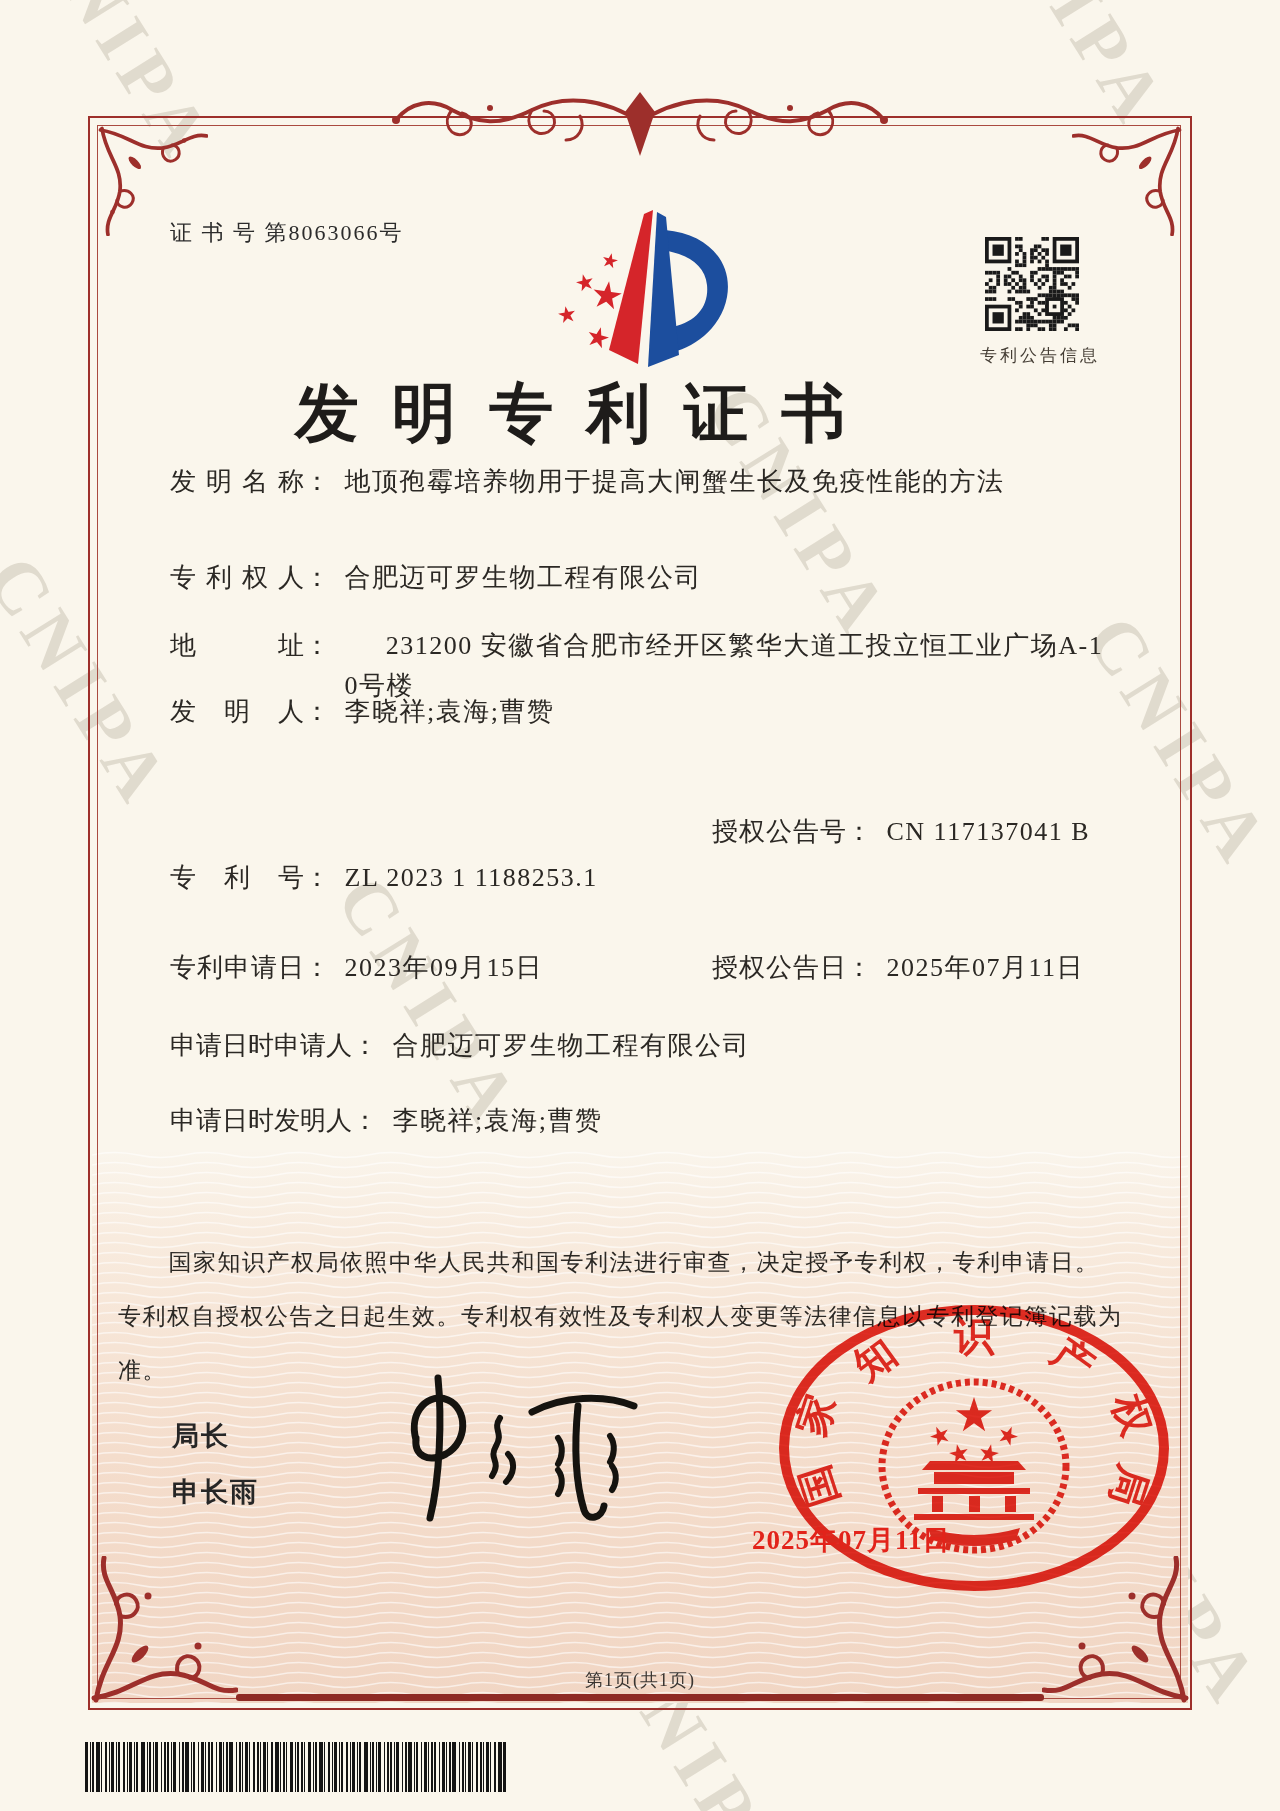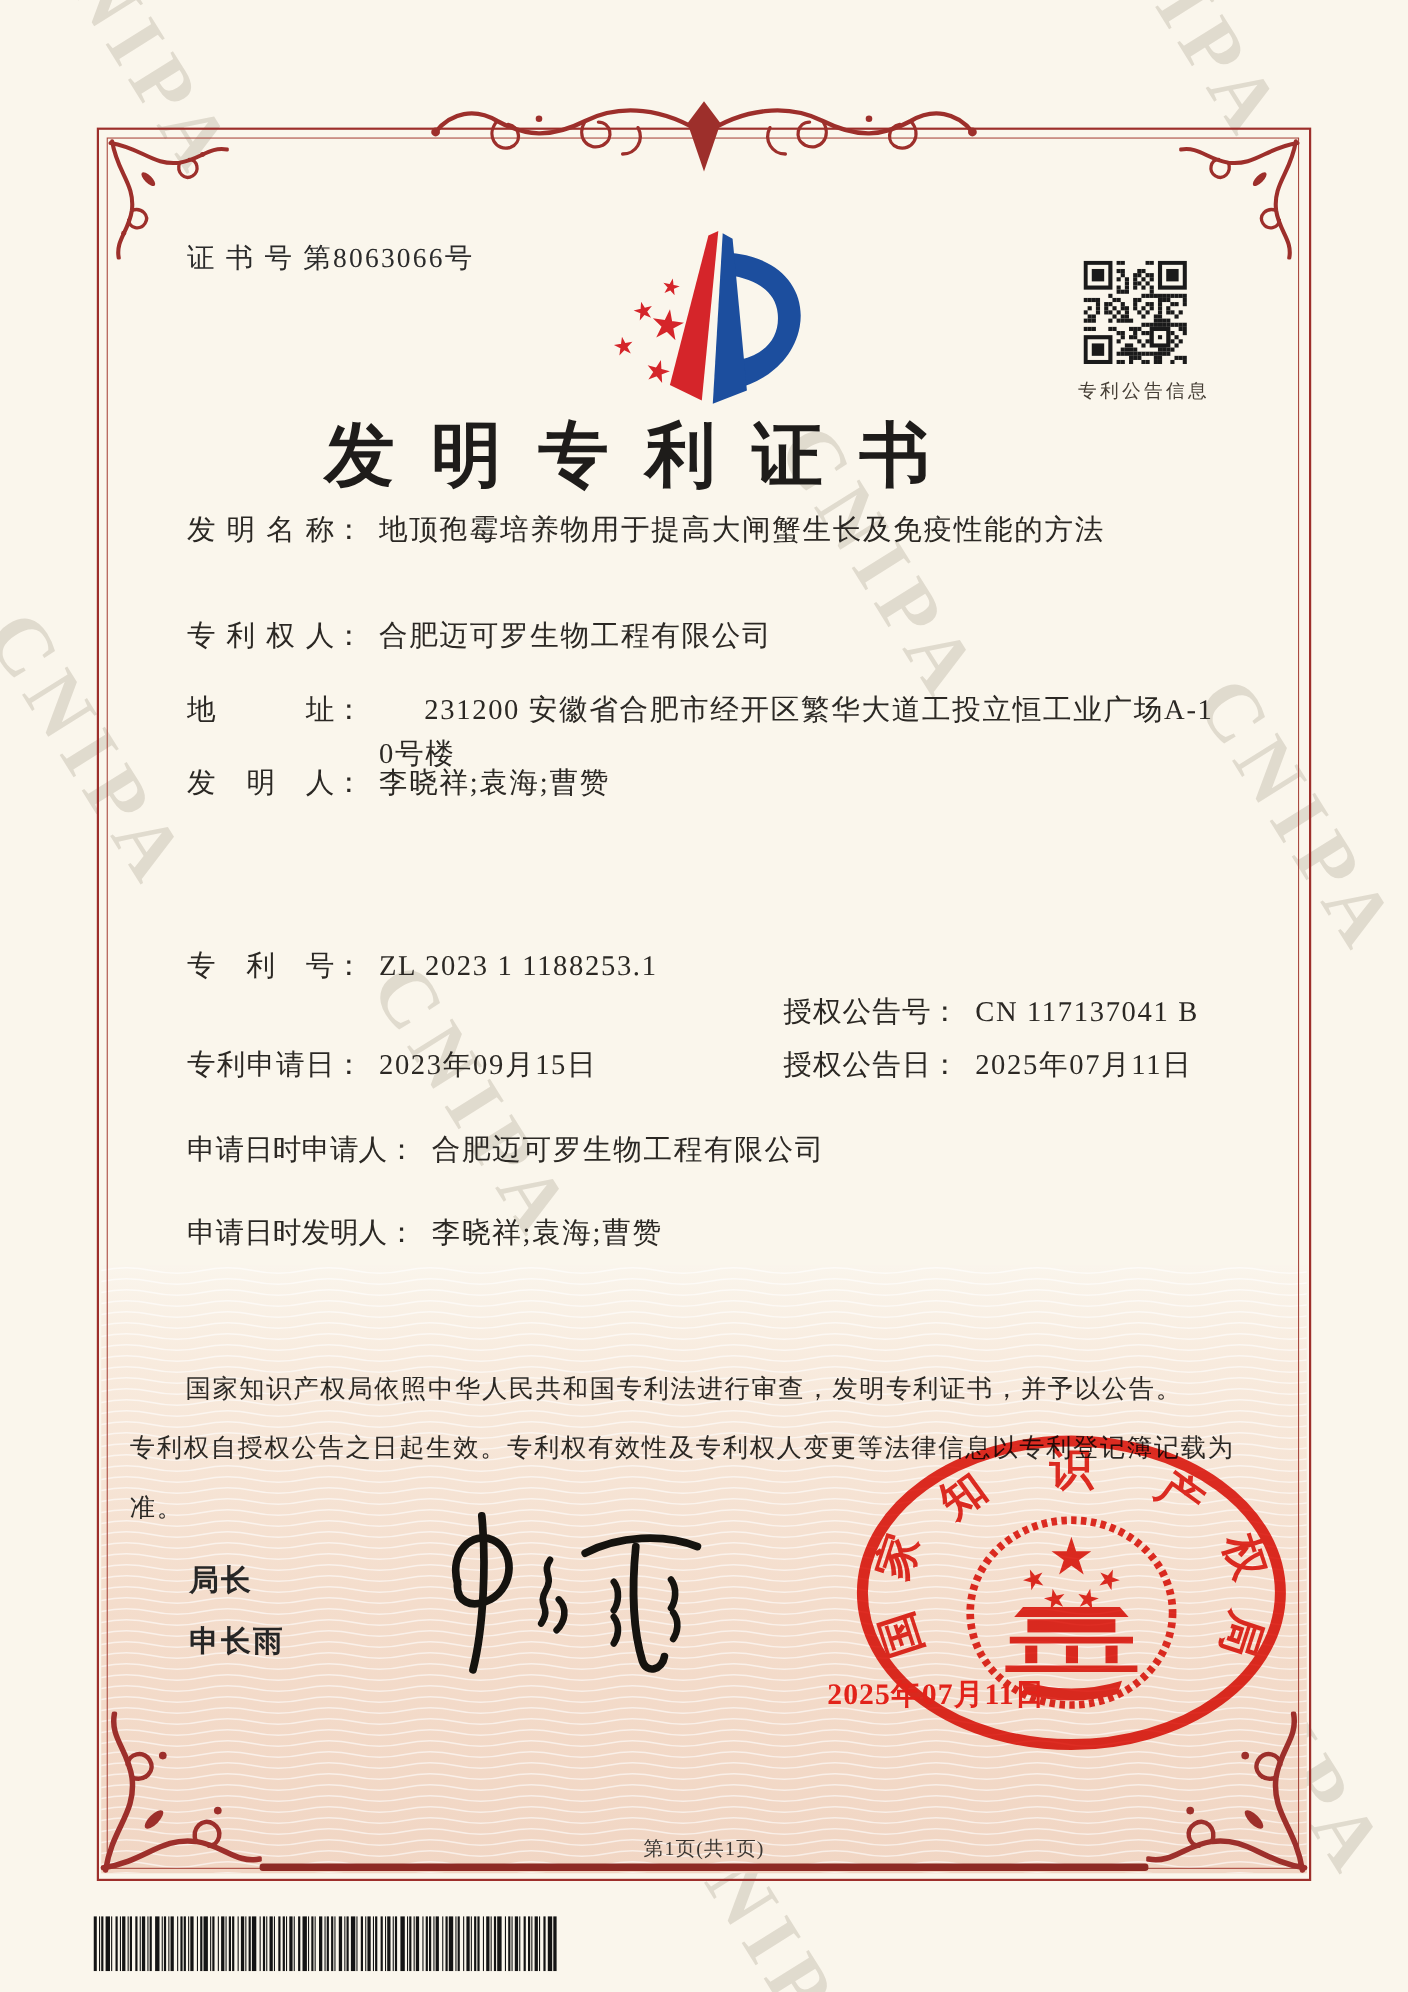--- a/index.html
+++ b/index.html
@@ -18,21 +18,21 @@
                border:1px solid #aa4a40;}
   .frame-bottom-thick{position:absolute;left:236px;top:1694px;width:808px;height:7px;
                background:#8e2a24;border-radius:3px;}
 
   
   .waves{position:absolute;left:92px;top:1150px;width:1096px;height:553px;
          background:linear-gradient(180deg,#faf5ec 0%,#f8ebde 16%,#f4ddcc 55%,#f1d6c4 100%);}
   .waves svg{position:absolute;inset:0;}
 
   
-  .cert-no{position:absolute;left:170px;top:218px;font-size:25px;letter-spacing:2px;color:#2b2b2b;}
+  .cert-no{position:absolute;left:170px;top:218px;font-size:22px;letter-spacing:2px;color:#2b2b2b;}
   .logo{position:absolute;left:552px;top:206px;}
   .qr{position:absolute;left:985px;top:237px;}
   .qr-caption{position:absolute;left:965px;top:344px;width:150px;text-align:center;
               font-size:17px;letter-spacing:3px;color:#453e35;}
   .title{position:absolute;left:160px;top:370px;width:820px;text-align:center;
          font-size:64px;font-weight:bold;letter-spacing:.52em;text-indent:.52em;color:#1e1c1a;}
 
   
   .row{position:absolute;left:170px;font-size:26px;line-height:40px;color:#2b2824;white-space:nowrap;}
   .row .lab{display:inline-block;width:134px;text-align:justify;text-align-last:justify;vertical-align:top;}
@@ -404,21 +404,21 @@
 
   <div class="row" style="top:692px;">
     <span class="lab">发明人</span><span class="colon">：</span>
     <span class="val">李晓祥;袁海;曹赞</span>
   </div>
 
   <div class="row" style="top:858px;">
     <span class="lab">专利号</span><span class="colon">：</span>
     <span class="val">ZL 2023 1 1188253.1</span>
   </div>
-  <div class="row right-col" style="top:900px;">
+  <div class="row right-col" style="top:812px;">
     <span class="lab">授权公告号</span><span class="colon">：</span>
     <span class="val">CN 117137041 B</span>
   </div>
 
   <div class="row" style="top:948px;">
     <span class="lab">专利申请日</span><span class="colon">：</span>
     <span class="val">2023年09月15日</span>
   </div>
   <div class="row right-col" style="top:948px;">
     <span class="lab">授权公告日</span><span class="colon">：</span>
@@ -429,21 +429,21 @@
     <span class="lab">申请日时申请人</span><span class="colon">：</span>
     <span class="val">合肥迈可罗生物工程有限公司</span>
   </div>
 
   <div class="row wide" style="top:1101px;">
     <span class="lab">申请日时发明人</span><span class="colon">：</span>
     <span class="val">李晓祥;袁海;曹赞</span>
   </div>
 
   <div class="legal">
-    <div class="l1">国家知识产权局依照中华人民共和国专利法进行审查，发明专利证书，并予以公告。</div>
+    <div class="l1">国家知识产权局依照中华人民共和国专利法进行审查，决定授予专利权，专利申请日。</div>
     <div class="l2">专利权自授权公告之日起生效。专利权有效性及专利权人变更等法律信息以专利登记簿记载为准。</div>
   </div>
 
   <div class="director-title">局长</div>
   <div class="director-name">申长雨</div>
 
   <svg class="signature" width="280" height="160" viewBox="0 0 280 160">
     <g fill="none" stroke="#15130f" stroke-width="7" stroke-linecap="round">
       <path d="M34,74 C26,44 48,26 66,34 C86,43 86,76 64,88 C46,97 32,90 34,72"></path>
       <path d="M56,12 C60,52 58,112 48,152"></path>

